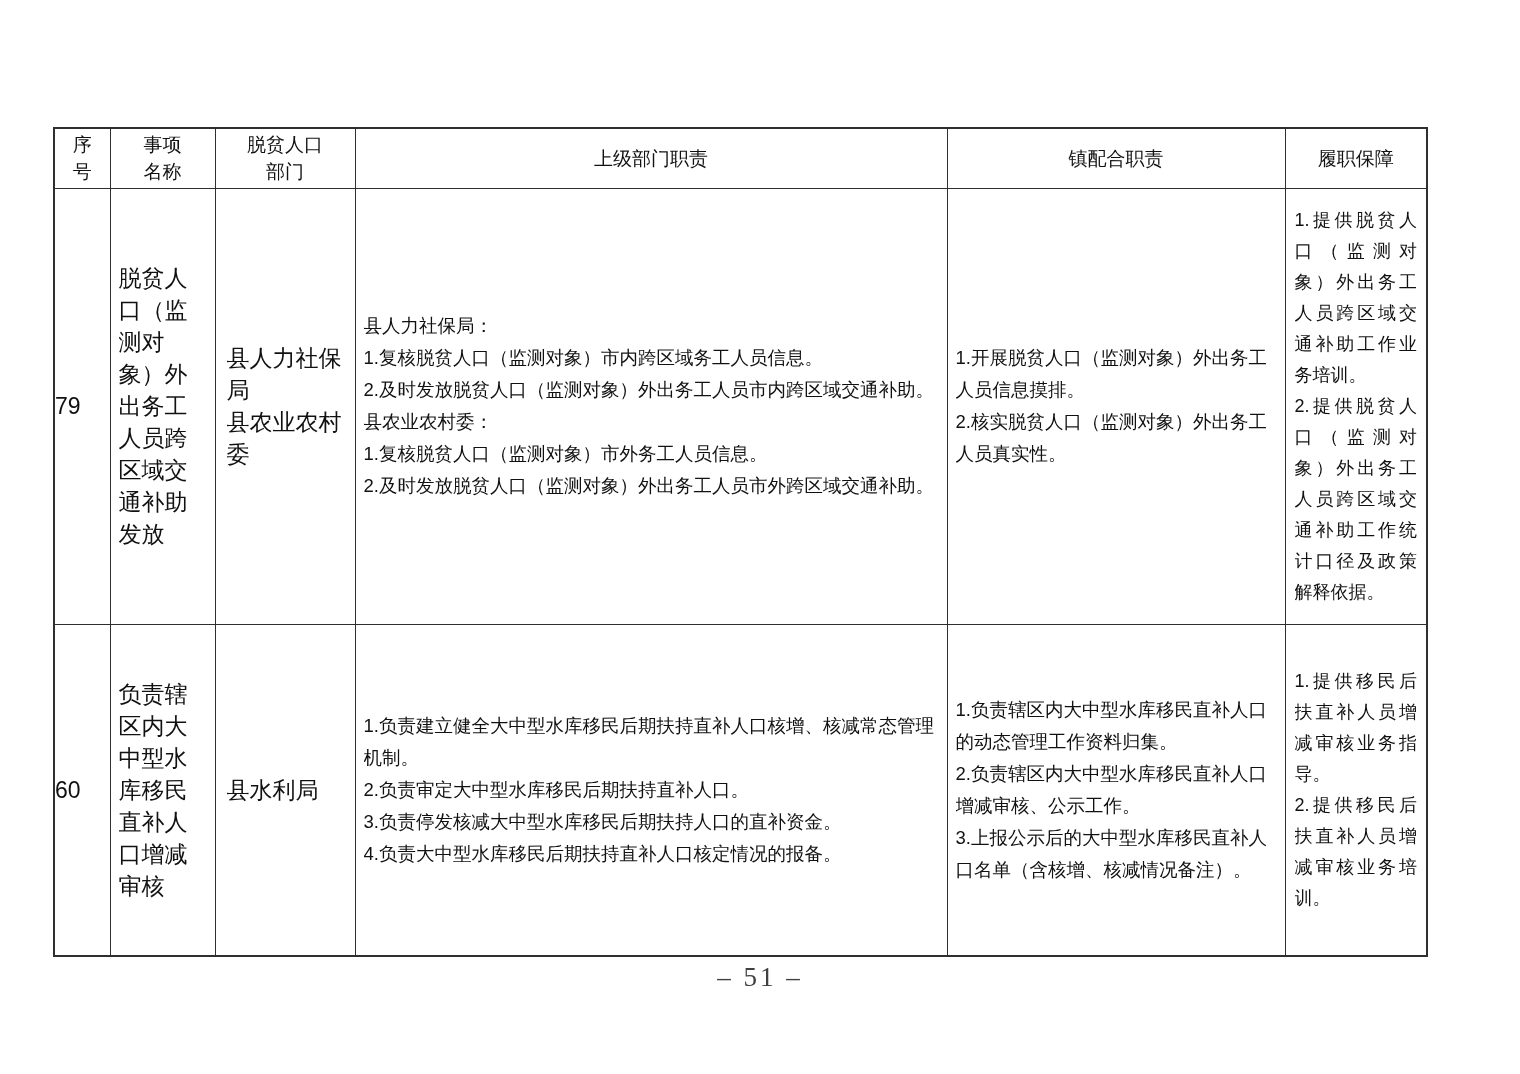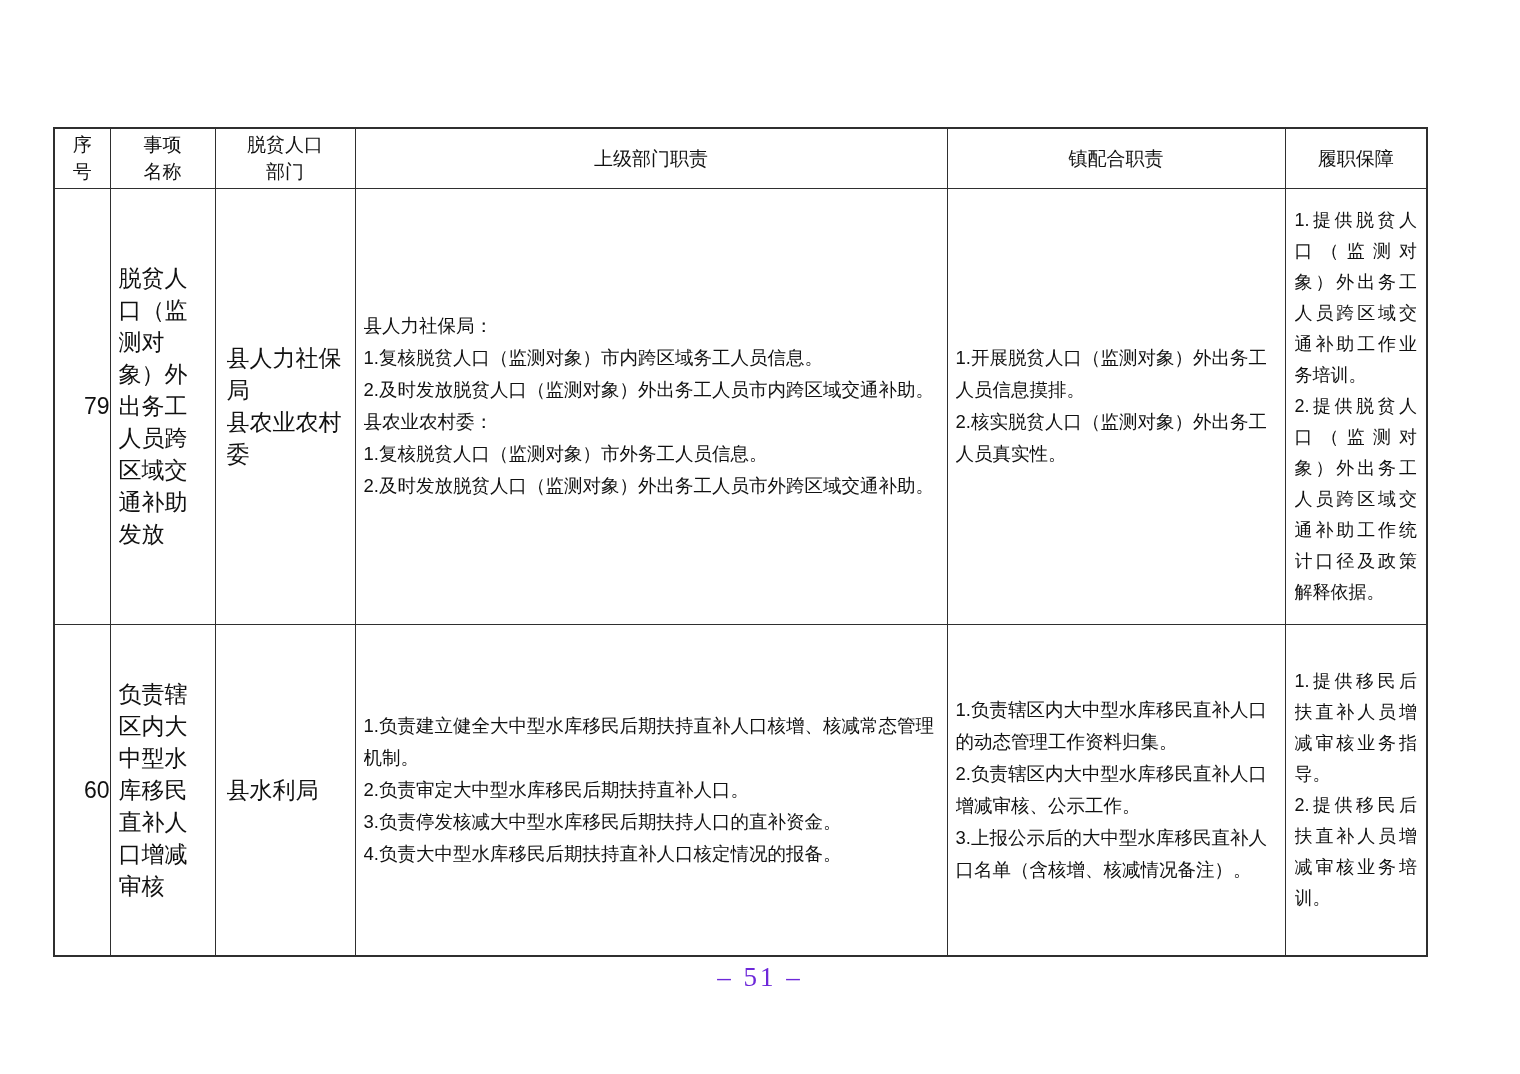--- a/index.html
+++ b/index.html
@@ -52,21 +52,21 @@
     word-break: normal;
   }
   .h-hdr { height: 56px; }
   .h-r0  { height: 419px; }
   .h-r1  { height: 314px; }
 
   tr.hdr-row { height: 60px; }
   tr.row-0   { height: 423px; }
   tr.row-1   { height: 318px; }
 
-  td.cell-seq  { text-align: right; }
+  td.cell-seq  { text-align: left; }
   td.cell-name { padding: 0 8px; }
   td.cell-dept { padding: 3px 11px; }
   td.cell-superior { padding: 8px 8px; font-size: 18.5px; }
   td.cell-town     { padding: 0 8px; font-size: 18.5px; }
   td.cell-guarantee {
     padding: 0 9px;
     font-size: 18px;
     line-height: 31px;
     text-align: justify;
     text-justify: inter-character;
@@ -75,21 +75,21 @@
   td.cell-guarantee .cbox > span { text-align: justify; text-justify: inter-character; }
 
   .page-number {
     position: absolute;
     left: 0; top: 962px;
     width: 1520px;
     text-align: center;
     font-family: "Liberation Serif", "DejaVu Serif", serif;
     font-size: 27px;
     letter-spacing: 3px;
-    color: #6d28d9;
+    color: #404040;
   }
 </style>
 </head>
 <body>
 
 <div class="page">
 
   <table class="duty-table">
     <colgroup>
       <col style="width:56px">

